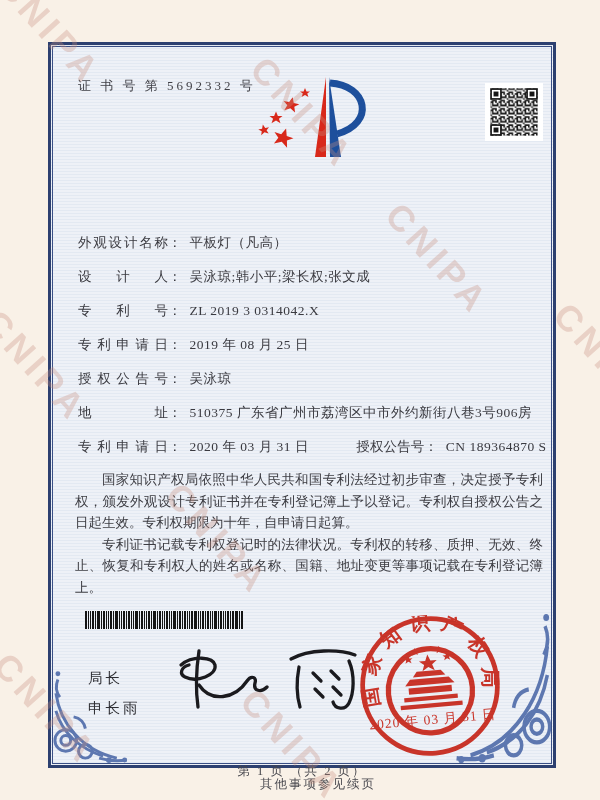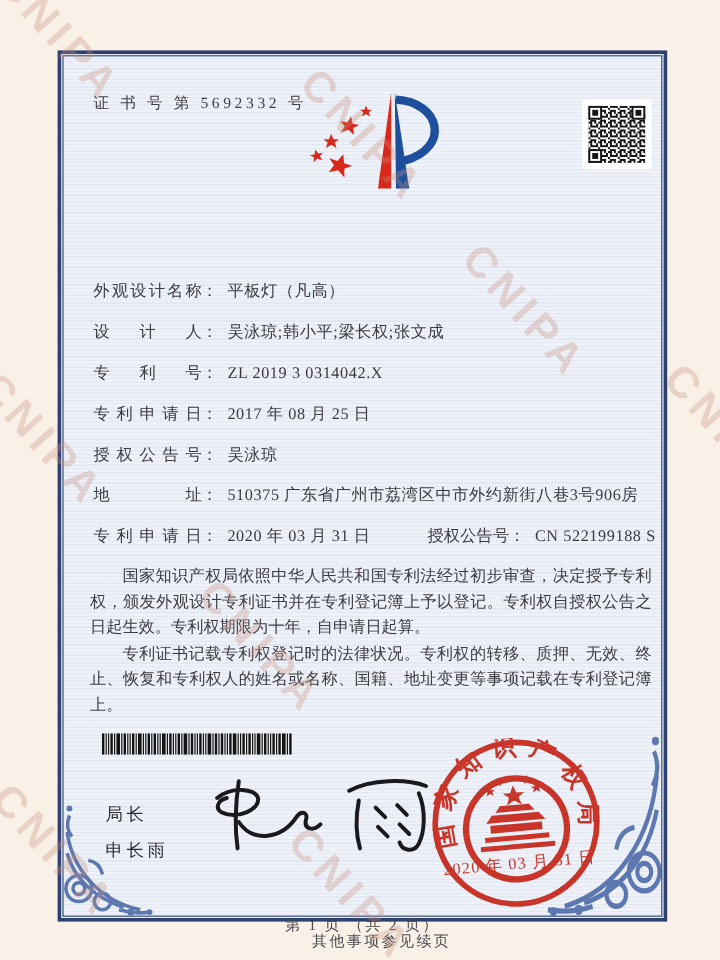--- a/index.html
+++ b/index.html
@@ -134,34 +134,34 @@
     <div class="frow">
       <span class="flabel">外观设计名称</span><span class="fcolon">：</span><span class="fvalue">平板灯（凡高）</span>
     </div>
     <div class="frow">
       <span class="flabel">设计人</span><span class="fcolon">：</span><span class="fvalue">吴泳琼;韩小平;梁长权;张文成</span>
     </div>
     <div class="frow">
       <span class="flabel">专利号</span><span class="fcolon">：</span><span class="fvalue">ZL 2019 3 0314042.X</span>
     </div>
     <div class="frow">
-      <span class="flabel">专利申请日</span><span class="fcolon">：</span><span class="fvalue">2017 年 08 月 25 日</span>
+      <span class="flabel">专利申请日</span><span class="fcolon">：</span><span class="fvalue">2019 年 08 月 25 日</span>
     </div>
     <div class="frow">
       <span class="flabel">授权公告号</span><span class="fcolon">：</span><span class="fvalue">吴泳琼</span>
     </div>
     <div class="frow">
       <span class="flabel">地址</span><span class="fcolon">：</span><span class="fvalue">510375 广东省广州市荔湾区中市外约新街八巷3号906房</span>
     </div>
     <div class="frow">
       <span class="gpair">
         <span class="flabel">专利申请日</span><span class="fcolon">：</span><span class="fvalue">2020 年 03 月 31 日</span>
       </span>
       <span class="gpair second">
-        <span class="flabel">授权公告号</span><span class="fcolon">：</span><span class="fvalue">CN 522199188 S</span>
+        <span class="flabel">授权公告号</span><span class="fcolon">：</span><span class="fvalue">CN 189364870 S</span>
       </span>
     </div>
   </div>
 
   <div class="body-text">
     <p>国家知识产权局依照中华人民共和国专利法经过初步审查，决定授予专利权，颁发外观设计专利证书并在专利登记簿上予以登记。专利权自授权公告之日起生效。专利权期限为十年，自申请日起算。</p>
     <p>专利证书记载专利权登记时的法律状况。专利权的转移、质押、无效、终止、恢复和专利权人的姓名或名称、国籍、地址变更等事项记载在专利登记簿上。</p>
   </div>
 
   <svg class="barcode" viewBox="0 0 160 18" preserveAspectRatio="none">

